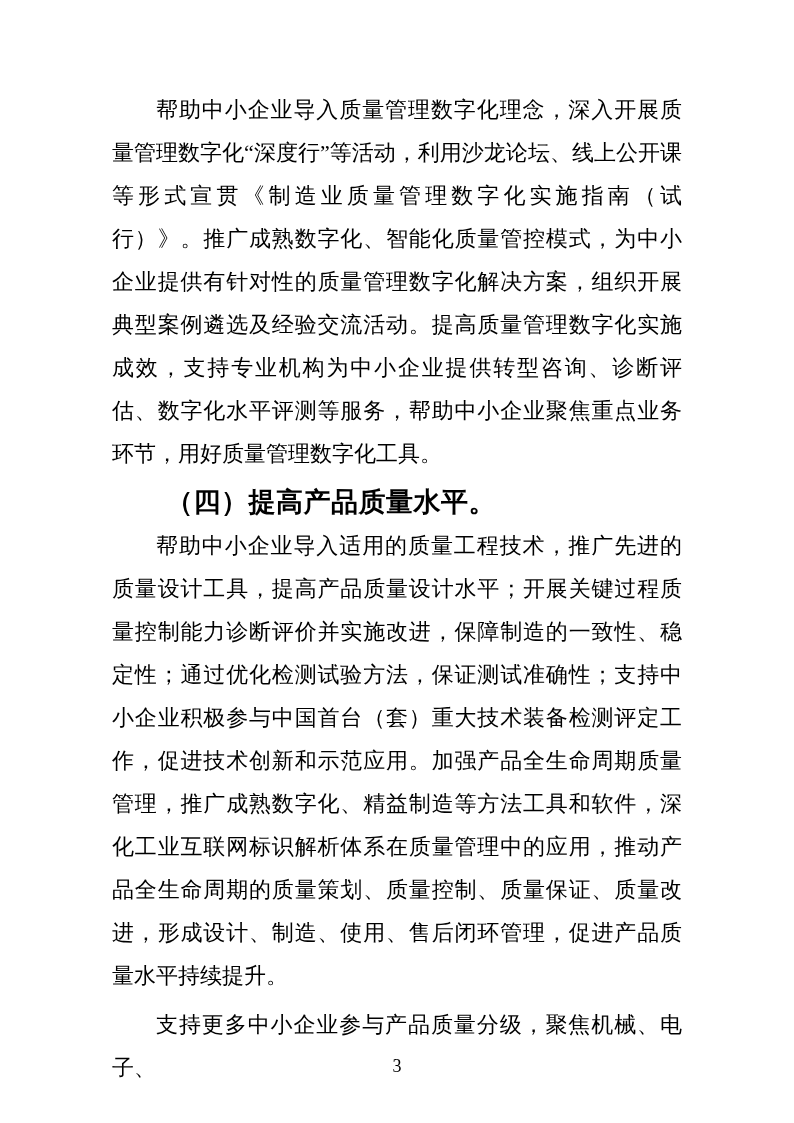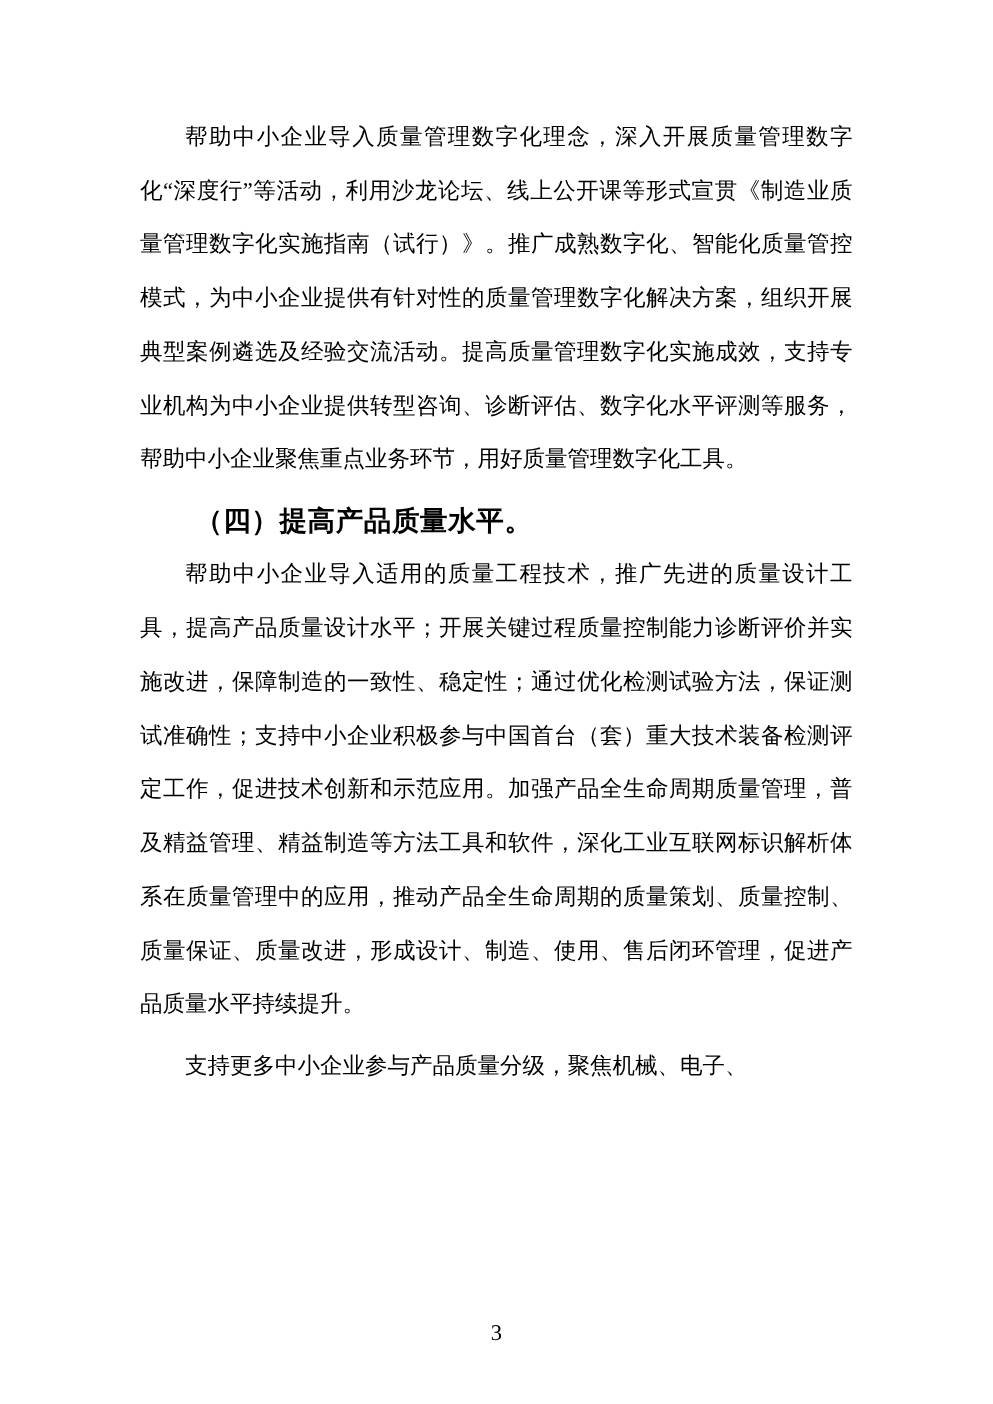--- a/index.html
+++ b/index.html
@@ -20,29 +20,29 @@
     left: 0;
     top: 0;
     width: 794px;
     height: 1123px;
     box-sizing: border-box;
     padding: 88px 112px 60px 112px;
   }
   .para {
     margin: 0;
     text-indent: 2em;
-    font-size: 18px;
+    font-size: 22px;
     line-height: 43px;
     text-align: justify;
     text-justify: inter-ideograph;
   }
   .heading {
     margin: 0;
     text-indent: 2em;
-    font-size: 22px;
+    font-size: 27px;
     line-height: 43px;
     font-weight: bold;
     font-family: "Liberation Sans", "DejaVu Sans", sans-serif;
     letter-spacing: 0.5px;
   }
   .spacer-top {
     height: 6px;
   }
   .page-number {
     position: absolute;
@@ -59,21 +59,21 @@
 <body>
 
 <div class="page">
 
   <p class="para">帮助中小企业导入质量管理数字化理念，深入开展质量管理数字化“深度行”等活动，利用沙龙论坛、线上公开课等形式宣贯《制造业质量管理数字化实施指南（试行）》。推广成熟数字化、智能化质量管控模式，为中小企业提供有针对性的质量管理数字化解决方案，组织开展典型案例遴选及经验交流活动。提高质量管理数字化实施成效，支持专业机构为中小企业提供转型咨询、诊断评估、数字化水平评测等服务，帮助中小企业聚焦重点业务环节，用好质量管理数字化工具。</p>
 
   <div class="spacer-top"></div>
 
   <p class="heading">（四）提高产品质量水平。</p>
 
-  <p class="para">帮助中小企业导入适用的质量工程技术，推广先进的质量设计工具，提高产品质量设计水平；开展关键过程质量控制能力诊断评价并实施改进，保障制造的一致性、稳定性；通过优化检测试验方法，保证测试准确性；支持中小企业积极参与中国首台（套）重大技术装备检测评定工作，促进技术创新和示范应用。加强产品全生命周期质量管理，普及精益管理、精益制造等方法工具和软件，深化工业互联网标识解析体系在质量管理中的应用，推动产品全生命周期的质量策划、质量控制、质量保证、质量改进，形成设计、制造、使用、售后闭环管理，促进产品质量水平持续提升。</p>
+  <p class="para">帮助中小企业导入适用的质量工程技术，推广先进的质量设计工具，提高产品质量设计水平；开展关键过程质量控制能力诊断评价并实施改进，保障制造的一致性、稳定性；通过优化检测试验方法，保证测试准确性；支持中小企业积极参与中国首台（套）重大技术装备检测评定工作，促进技术创新和示范应用。加强产品全生命周期质量管理，推广成熟数字化、精益制造等方法工具和软件，深化工业互联网标识解析体系在质量管理中的应用，推动产品全生命周期的质量策划、质量控制、质量保证、质量改进，形成设计、制造、使用、售后闭环管理，促进产品质量水平持续提升。</p>
 
   <div class="spacer-top"></div>
 
 
   <p class="para">支持更多中小企业参与产品质量分级，聚焦机械、电子、</p>
 
 </div>
 
 <div class="page-number">3</div>
 

